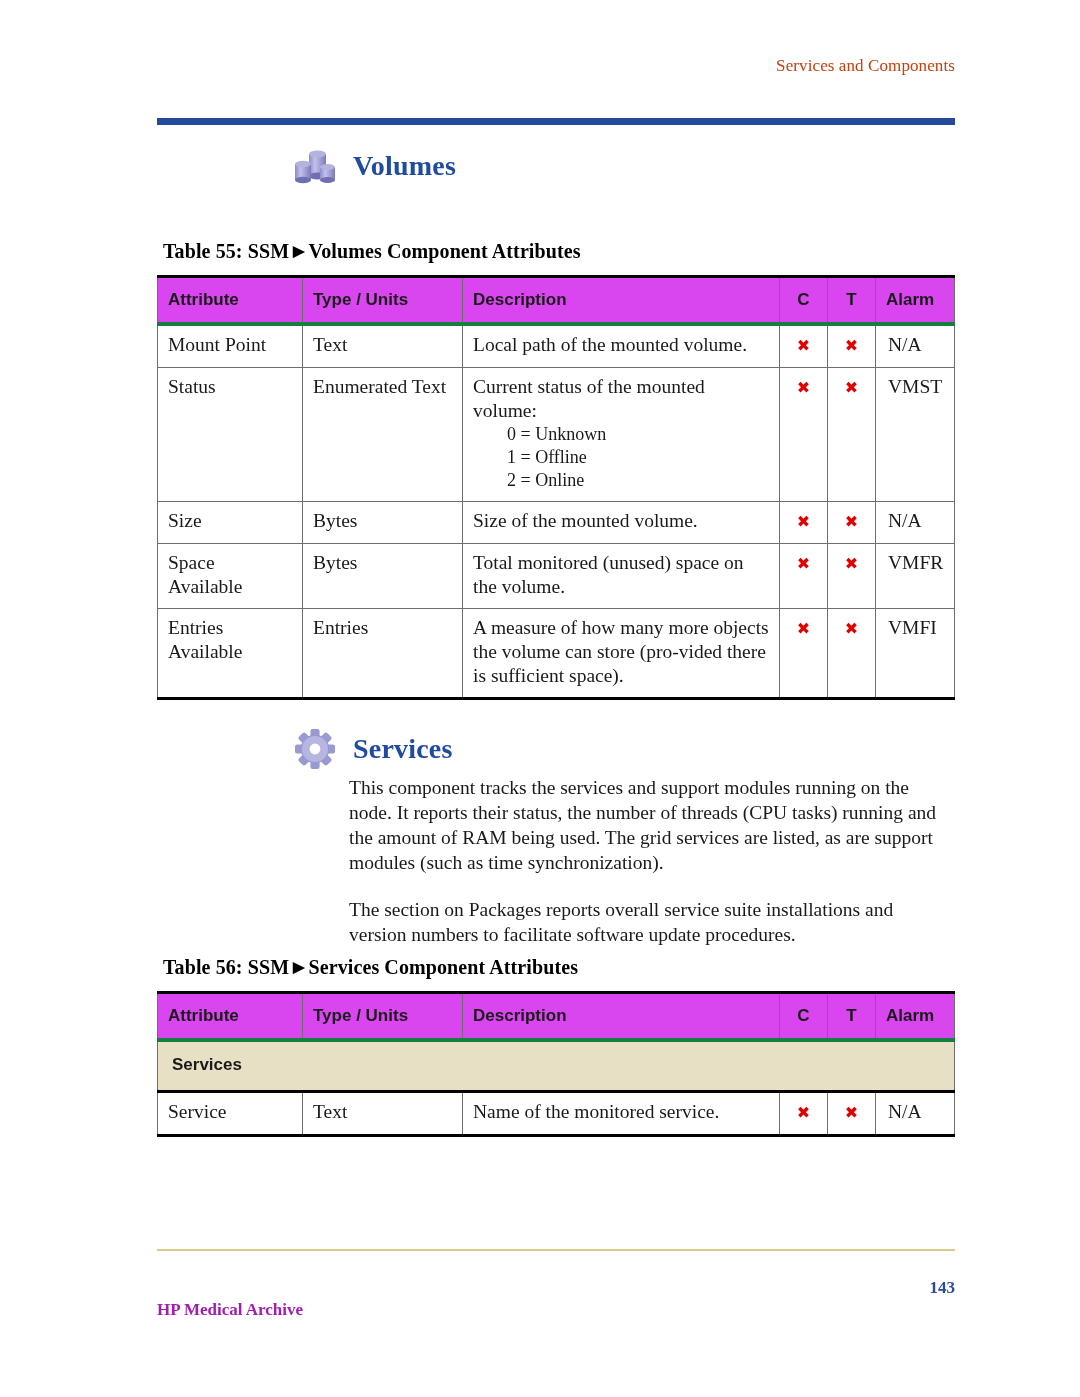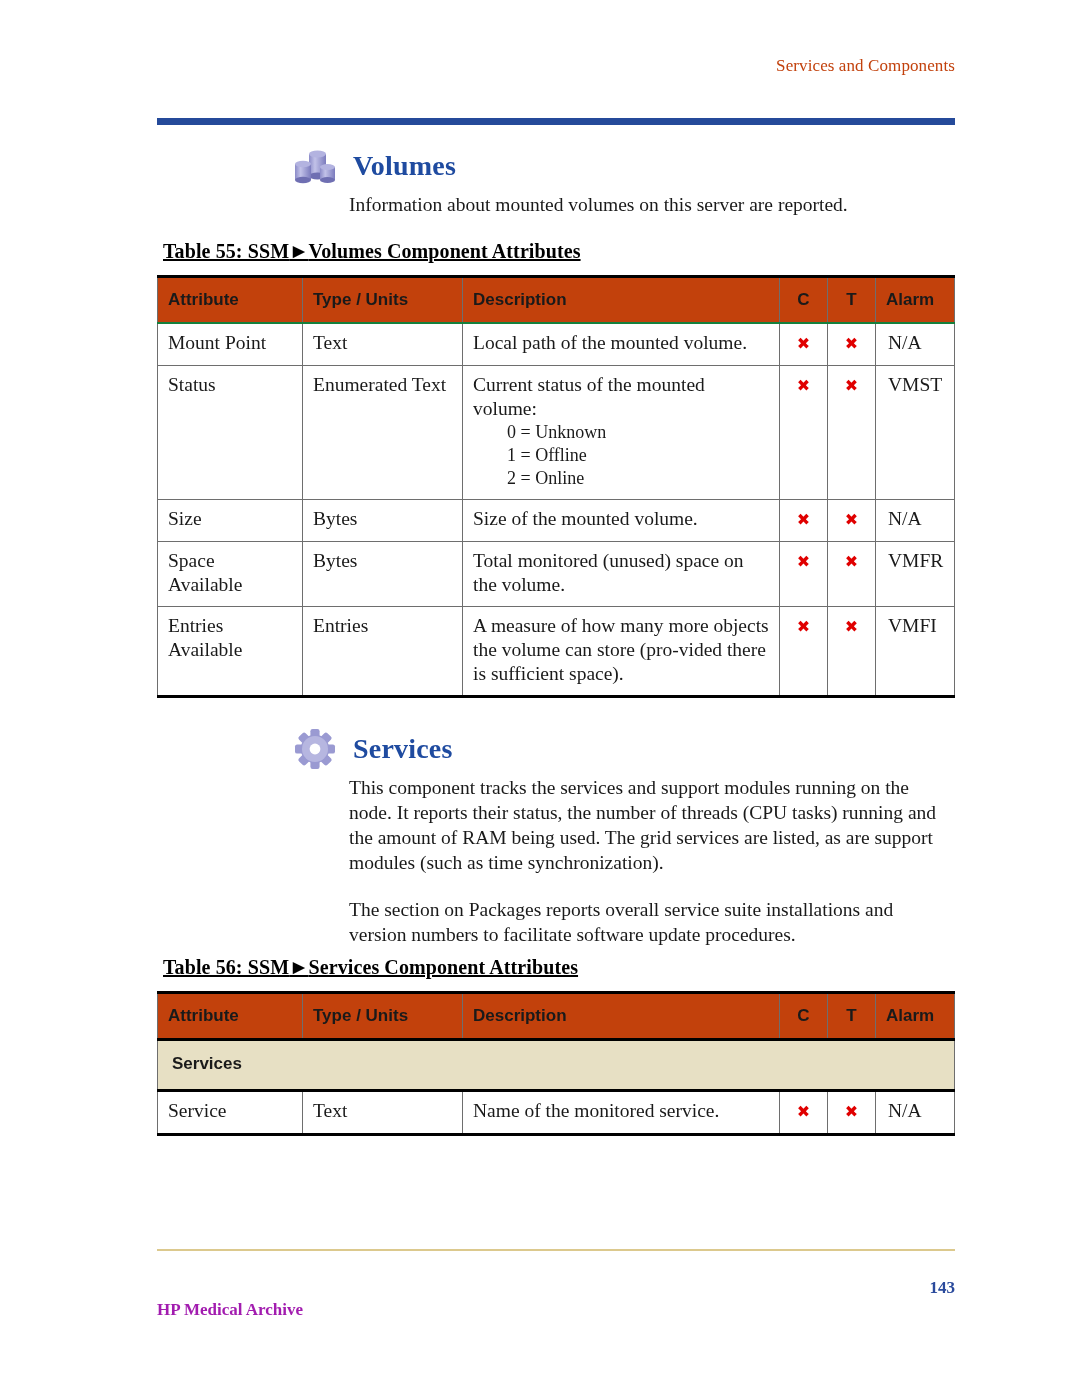--- a/index.html
+++ b/index.html
@@ -81,21 +81,20 @@
   
   .tbl-caption {
     position: absolute;
     left: 163px;
     font-family: "Liberation Serif", serif;
     font-weight: bold;
     font-size: 20px;
     letter-spacing: .1px;
     color: #000;
     white-space: nowrap;
-    text-decoration: underline;
   }
   .cap-55 { top: 240px; }
   .cap-56 { top: 956px; }
   .tri { font-size: 15px; vertical-align: 2px; }
 
   
   .attr-table {
     position: absolute;
     left: 157px;
     width: 797px;
@@ -117,27 +116,27 @@
     border-left: 1px solid #6e6e6e;
     border-right: 1px solid #6e6e6e;
     border-top: 1px solid #6e6e6e;
     border-bottom: 1px solid #6e6e6e;
     vertical-align: top;
     padding: 7px 10px 9px 10px;
     font-size: 19.5px;
     line-height: 24px;
   }
   .attr-table thead th {
-    background: #c2410c;
+    background: #d946ef;
     font-family: "Liberation Sans", sans-serif;
     font-weight: bold;
     font-size: 17px;
     text-align: left;
     border-top: 3px solid #000;
-    border-bottom: 2px solid #15803d;
+    border-bottom: 4px solid #15803d;
     padding-top: 10px;
     padding-bottom: 10px;
     vertical-align: middle;
   }
   .attr-table thead th.ct {
     text-align: center;
     padding-left: 4px;
     padding-right: 4px;
   }
   .attr-table tbody td.ct {
@@ -244,23 +243,20 @@
         </g>
 
         <g>
           <rect x="28" y="23" width="15" height="13" fill="url(#cylA)"></rect>
           <ellipse cx="35.5" cy="36" rx="7.5" ry="3" fill="#6f6fb2"></ellipse>
           <ellipse cx="35.5" cy="23" rx="7.5" ry="3" fill="#b3b3e0"></ellipse>
         </g>
       </svg>
     </div>
     <div class="sec-title">Volumes</div>
-  </div>
-  <div class="sec-body">
-    <p>Information about mounted volumes on this server are reported.</p>
   </div>
 </div>
 
 <div class="tbl-caption cap-55">
   <span>Table 55: SSM</span><span class="tri"> ▶ </span><span>Volumes Component Attributes</span>
 </div>
 
 <table class="attr-table tbl-55">
   <colgroup>
     <col class="c-attr">

